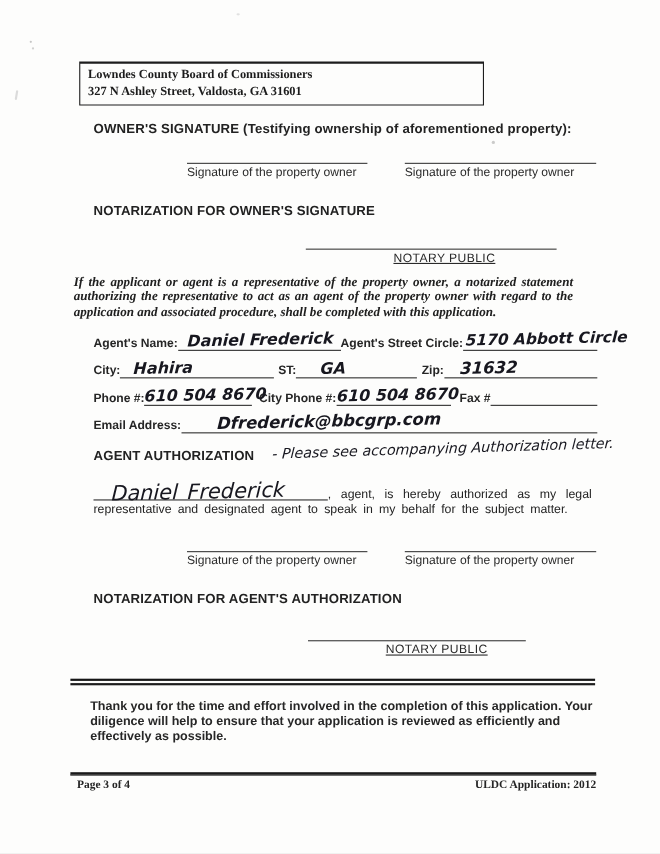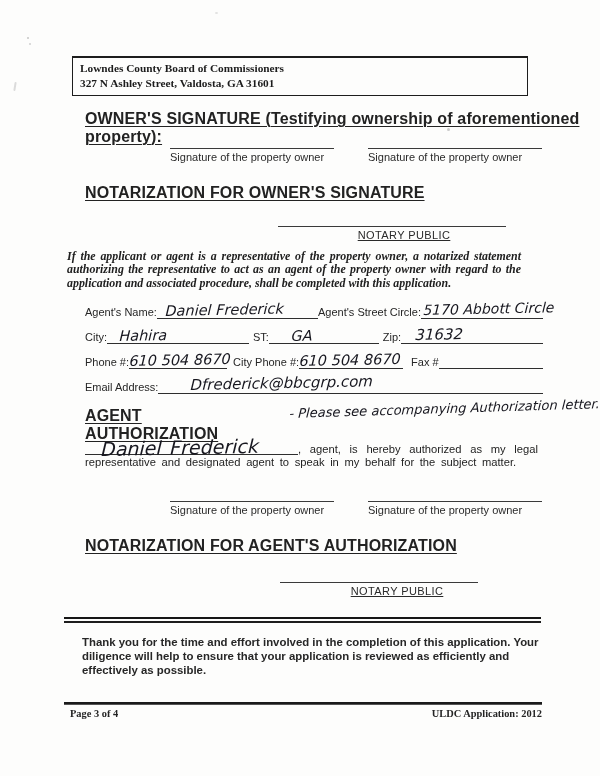--- a/index.html
+++ b/index.html
@@ -11,36 +11,35 @@
     margin: 0 auto;
     background: #fdfdfc;
     color: #1c1c1c;
     font-family: "Liberation Sans", sans-serif;
     overflow: hidden;
   }
   .abs { position: absolute; }
 
   
   .hdr-box {
-    left: 72px; top: 56px; width: 456px;
+    left: 72px; top: 56px; width: 368px;
     border: 1.6px solid #1d1d1d;
     border-top-width: 2.6px;
     display: flex; justify-content: space-between; align-items: stretch;
     padding: 3px 6px 4px 7px;
     font-family: "Liberation Serif", serif;
     font-weight: bold;
     font-size: 11.3px; line-height: 15px;
     background: #fdfdfc;
   }
   .hdr-right { text-align: right; }
 
   
   .heading {
-    font-weight: bold; font-size: 16px; letter-spacing: .15px;
-    text-decoration: underline;
+    font-weight: bold; font-size: 12px; letter-spacing: .15px;
     text-decoration-thickness: 1.3px;
     text-underline-offset: 2px;
     color: #222;
   }
 
   
   .sigpair { left: 80px; width: 462px; display: flex; justify-content: flex-end; }
   .sig-l { width: 164px; }
   .sig-r { width: 174px; margin-left: 34px; }
   .sigline { height: 13px; border-bottom: 1.6px solid #3a3a3a; }
@@ -60,21 +59,21 @@
     font-size: 11.9px; line-height: 13.4px;
     text-align: justify; color: #202020;
   }
   .closing {
     font-weight: bold; 
     font-size: 11.4px; line-height: 13.8px;
     color: #272727;
   }
 
   
-  .formblock { left: 85px; width: 458px; }
+  .formblock { left: 85px; width: 458px; font-weight: bold; }
   .frow { display: flex; align-items: flex-end; height: 23px; margin-bottom: 2px; }
   .flabel { font-size: 11px; white-space: nowrap; padding-bottom: 1px; color: #262626; }
   .fval {
     border-bottom: 1.5px solid #2e2e2e;
     position: relative; height: 20px;
   }
   .grow { flex: 1 1 auto; }
 
   
   .hand {

